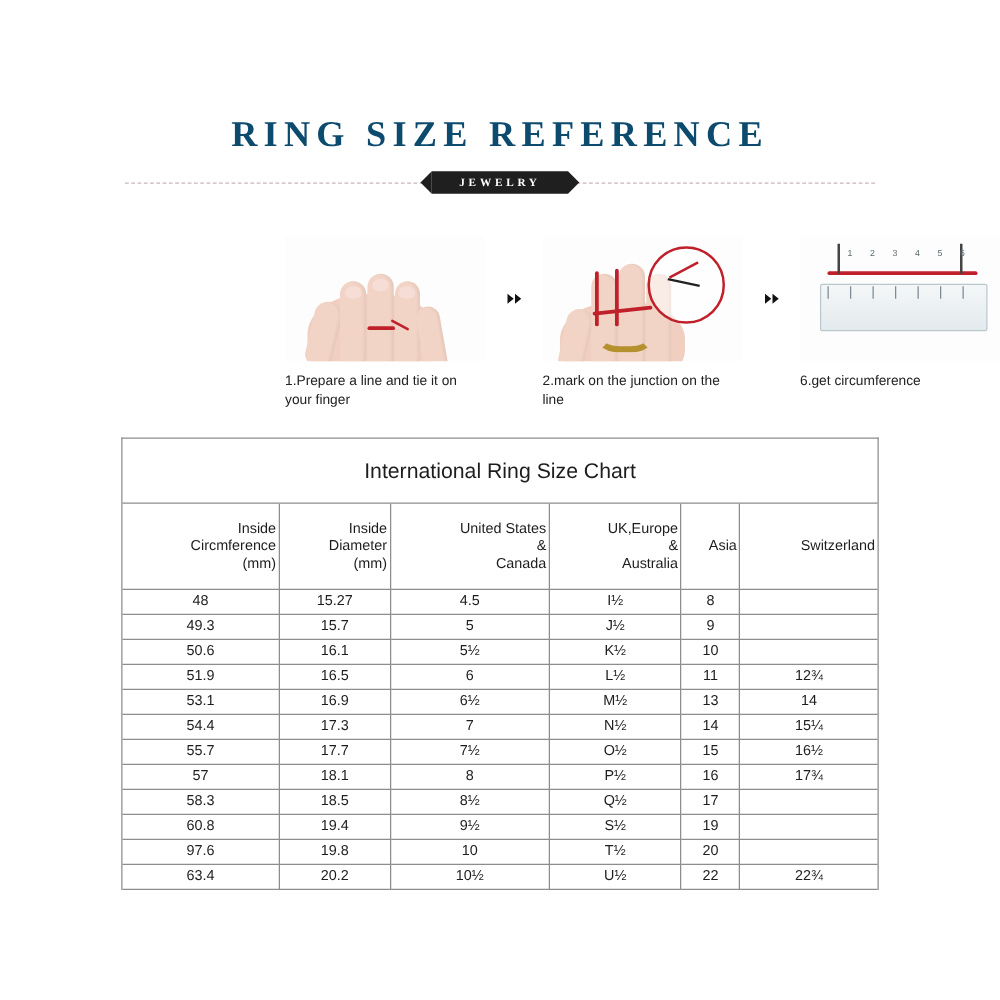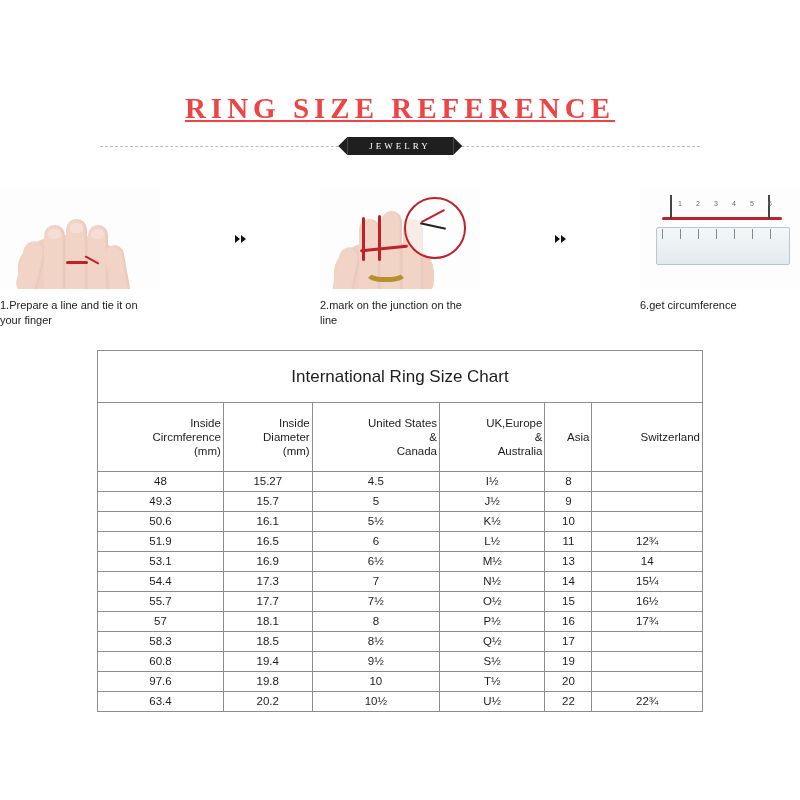--- a/index.html
+++ b/index.html
@@ -18,29 +18,29 @@
 
   
   .header {
     padding-top: 94px;
     text-align: center;
   }
   .header-title {
     font-family: "Liberation Serif", serif;
     font-size: 29px;
     letter-spacing: 5px;
-    color: #ef4444;
+    color: #0c4a6e;
     font-weight: 700;
     line-height: 1;
-    text-decoration: underline;
   }
   .header-rule-wrap {
     position: relative;
     margin-top: 14px;
     height: 20px;
+    font-weight: bold;
   }
   .header-rule {
     position: absolute;
     left: 100px;
     right: 100px;
     top: 9px;
     border-top: 1px dashed #c9b6b8;
   }
   .header-badge {
     position: absolute;
@@ -70,21 +70,21 @@
   }
   .header-badge::after {
     right: -9px;
     border-left: 9px solid #1f1f1f;
   }
 
   
   .steps {
     margin-top: 32px;
     display: flex;
-    justify-content: space-between;
+    justify-content: flex-end;
     align-items: flex-start;
     gap: 0;
   }
   .step {
     width: 160px;
   }
   .step-img {
     width: 160px;
     height: 100px;
     position: relative;

